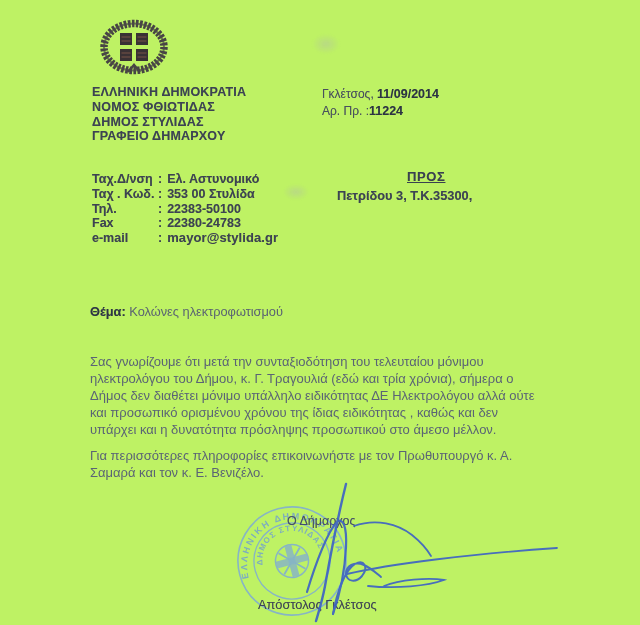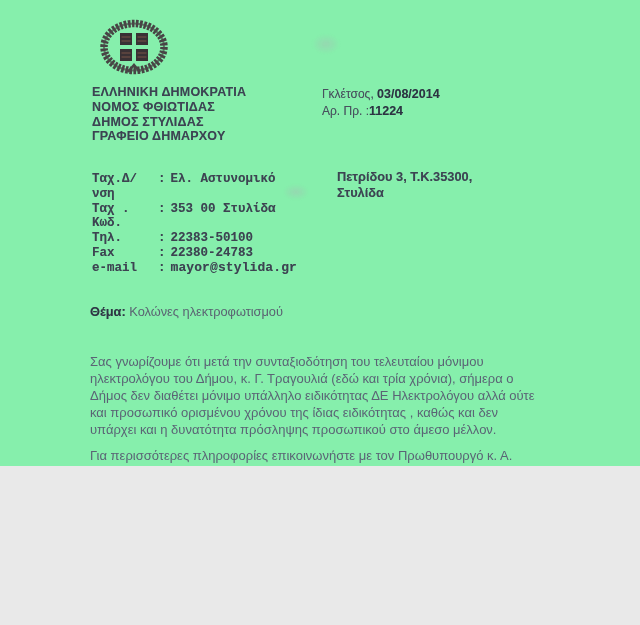--- a/index.html
+++ b/index.html
@@ -1,32 +1,32 @@
 <!DOCTYPE html>
 <html lang="el"><head>
 <meta charset="utf-8">
 <style>
   html,body{margin:0;padding:0;background:#e9e9e9;}
   .page{
-    position:relative;width:640px;height:466px;background:#86efac;
+    position:relative;width:640px;height:625px;background:#bef264;
     font-family:"Liberation Sans","DejaVu Sans",sans-serif;
     overflow:hidden;margin:0 auto;
   }
   .dark{text-shadow:0 0 .5px rgba(62,72,92,.4);}
   
   .emblem{position:absolute;left:98px;top:18px;width:72px;height:60px;}
   
   .org{position:absolute;left:92px;top:85px;}
   .org div{font-weight:bold;font-size:12.5px;line-height:14.8px;color:#3c4352;letter-spacing:.2px;}
   
   .dateblk{position:absolute;left:322px;top:86px;font-size:12px;color:#49505e;line-height:17px;}
   .dateblk b{color:#2c3442;font-size:12.5px;}
   
   .contact{position:absolute;left:92px;top:172px;font-size:12.5px;font-weight:bold;color:#3d4351;line-height:14.8px;}
-  .contact .row{display:flex;font-family:Liberation Mono, monospace;}
+  .contact .row{display:flex;}
   .contact .lbl{width:66px;flex:0 0 66px;}
   .contact .sep{margin:0 5px 0 0;}
   .contact .val{}
   .contact .row:last-child .val{font-size:13px;letter-spacing:.1px;}
   
   .recipient{position:absolute;left:337px;top:169px;width:200px;}
   .recipient .pros{font-weight:bold;font-size:13px;color:#3a4150;text-decoration:underline;letter-spacing:.6px;margin-left:70px;margin-bottom:4px;}
   .recipient .rline{font-weight:bold;font-size:12.8px;line-height:15.6px;color:#3c4452;}
   
   .subject{position:absolute;left:90px;top:304px;font-size:12.8px;line-height:16.5px;}
@@ -80,21 +80,21 @@
   <div class="org dark">
     <div>ΕΛΛΗΝΙΚΗ ΔΗΜΟΚΡΑΤΙΑ</div>
     <div>ΝΟΜΟΣ ΦΘΙΩΤΙΔΑΣ</div>
     <div>ΔΗΜΟΣ ΣΤΥΛΙΔΑΣ</div>
     <div>ΓΡΑΦΕΙΟ ΔΗΜΑΡΧΟΥ</div>
   </div>
 
   <div class="dateblk dark">
     <div>
       <span>Γκλέτσος,</span>
-      <b>03/08/2014</b>
+      <b>11/09/2014</b>
     </div>
     <div>
       <span>Αρ. Πρ. :</span><b>11224</b>
     </div>
   </div>
 
   <div class="contact dark">
     <div class="row">
       <span class="lbl">Ταχ.Δ/νση</span>
       <span class="sep">:</span>
@@ -116,22 +116,22 @@
       <span class="val">22380-24783</span>
     </div>
     <div class="row">
       <span class="lbl">e-mail</span>
       <span class="sep">:</span>
       <span class="val">mayor@stylida.gr</span>
     </div>
   </div>
 
   <div class="recipient dark">
+    <div class="pros">ΠΡΟΣ</div>
     <div class="rline">Πετρίδου 3, Τ.Κ.35300,</div>
-    <div class="rline">Στυλίδα</div>
   </div>
 
   <div class="subject">
     <div>
       <span class="thema-lbl dark">Θέμα:</span>
       <span class="thema-txt">Κολώνες ηλεκτροφωτισμού</span>
     </div>
   </div>
 
   <div class="para p2">Για περισσότερες πληροφορίες επικοινωνήστε με τον Πρωθυπουργό κ. Α.

